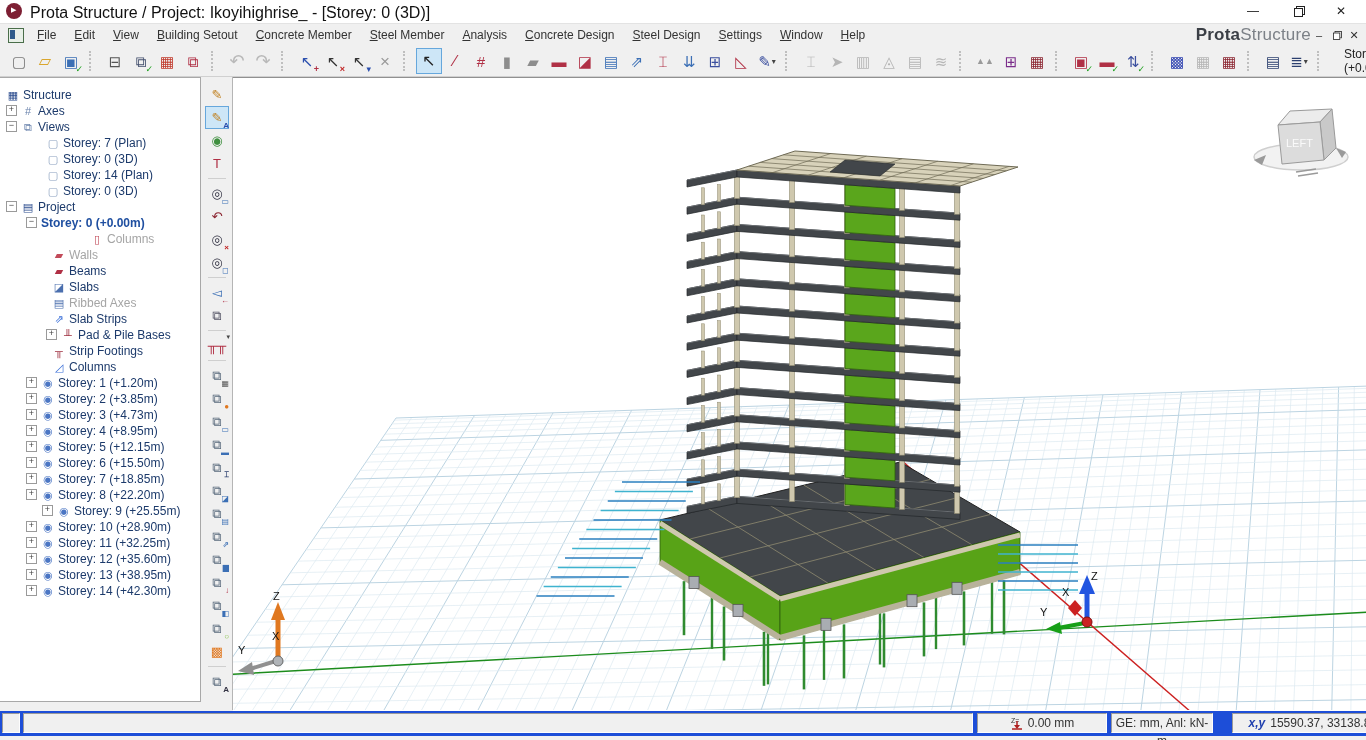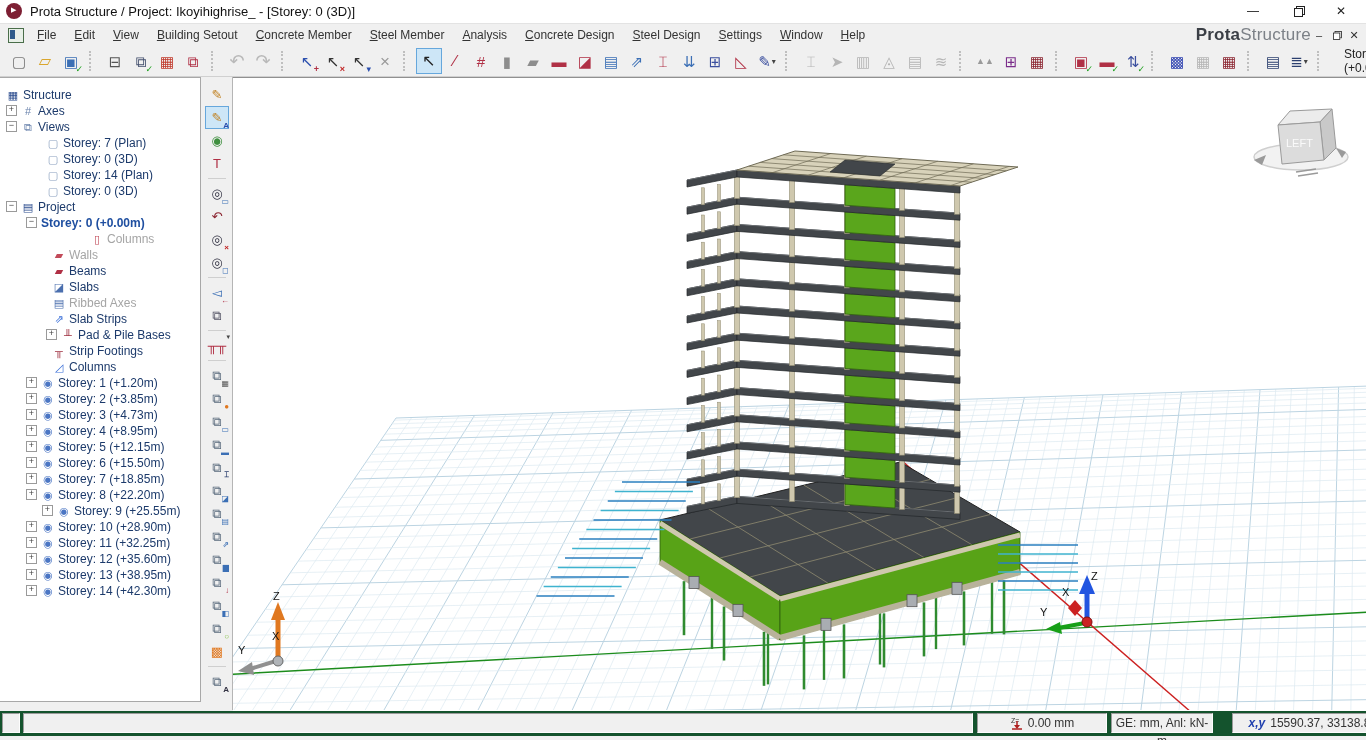--- a/index.html
+++ b/index.html
@@ -2,21 +2,21 @@
 <html><head>
 <meta charset="utf-8">
 <style>
   html,body{margin:0;padding:0;background:#444;}
   #app{position:relative;width:1366px;height:740px;background:#f0f0f0;overflow:hidden;
        font-family:"Liberation Sans","DejaVu Sans",sans-serif;font-size:12px;color:#222;}
   
   #titlebar{position:absolute;left:0;top:0;width:1366px;height:23px;background:#fff;border-bottom:1px solid #e3e3e3;}
   #app-icon{position:absolute;left:6px;top:3px;width:16px;height:16px;border-radius:50%;background:#7d1f33;}
   #app-icon::after{content:"▶";color:#fff;font-size:7px;position:absolute;left:5px;top:3px;}
-  #title-text{position:absolute;left:30px;top:4px;font-size:13px;color:#111;white-space:nowrap;}
+  #title-text{position:absolute;left:30px;top:4px;font-size:16px;color:#111;white-space:nowrap;}
   .win-btn{position:absolute;top:0;width:42px;height:23px;text-align:center;line-height:23px;font-size:12px;color:#222;}
   #btn-min{right:92px;} #btn-restore{right:46px;} #btn-close{right:4px;}
   .restore-glyph{display:inline-block;width:10px;height:10px;position:relative;top:1px;}
   .restore-glyph i{position:absolute;border:1px solid #222;width:7px;height:7px;}
   .restore-glyph i:first-child{left:2px;top:0;} .restore-glyph i:last-child{left:0;top:2px;background:#fff;}
   
   #menubar{position:absolute;left:0;top:24px;width:1366px;height:22px;background:#f0f0f0;}
   #mdi-icon{position:absolute;left:8px;top:4px;width:14px;height:13px;border:1px solid #4a6e4a;background:#e8f0e8;}
   #mdi-icon::after{content:"";position:absolute;left:1px;top:1px;width:5px;height:9px;background:#2e5c8a;}
   #menu-items{position:absolute;left:28px;top:0;height:22px;}
@@ -52,21 +52,21 @@
                 box-sizing:border-box;padding-top:6px;}
   .sbtn{position:relative;width:22px;height:21px;margin:0 auto;display:flex;align-items:center;justify-content:center;border:1px solid transparent;}
   .sbtn .glyph{font-size:13px;line-height:1;}
   .sbtn .badge{position:absolute;right:-1px;bottom:-2px;font-size:8px;font-weight:bold;}
   .sbtn .caret{position:absolute;right:-2px;top:-2px;font-size:7px;color:#444;}
   .sbtn.active{background:#cde6f7;border:1px solid #66a7dc;}
   .vsep{width:18px;margin:3px auto;border-top:1px solid #cfcfcf;}
   #viewport{position:absolute;left:233px;top:0;width:1133px;height:633px;background:#fff;border-top:1px solid #909090;}
   #scene{display:block;}
   
-  #statusbar{position:absolute;left:0;top:711px;width:1366px;height:25px;background:#14532d;}
+  #statusbar{position:absolute;left:0;top:711px;width:1366px;height:25px;background:#1d4ed8;}
   .sb-panel{position:absolute;top:2px;height:20px;background:#f0f0f0;border:1px solid;border-color:#9a9a9a #fdfdfd #fdfdfd #9a9a9a;
             box-sizing:border-box;line-height:18px;font-size:12px;color:#333;}
   #sb-blank{left:2px;width:18px;}
   #sb-cmd{left:23px;width:950px;}
   #sb-z{left:977px;width:130px;text-align:center;}
   #sb-units{left:1111px;width:102px;text-align:center;}
   #sb-xy{left:1216px;width:146px;text-align:right;margin-left:16px;}
   #sb-z svg{vertical-align:-3px;margin-right:4px;}
   #sb-xy .xy{color:#1f3fae;font-weight:bold;font-style:italic;margin-right:5px;}
 </style>

